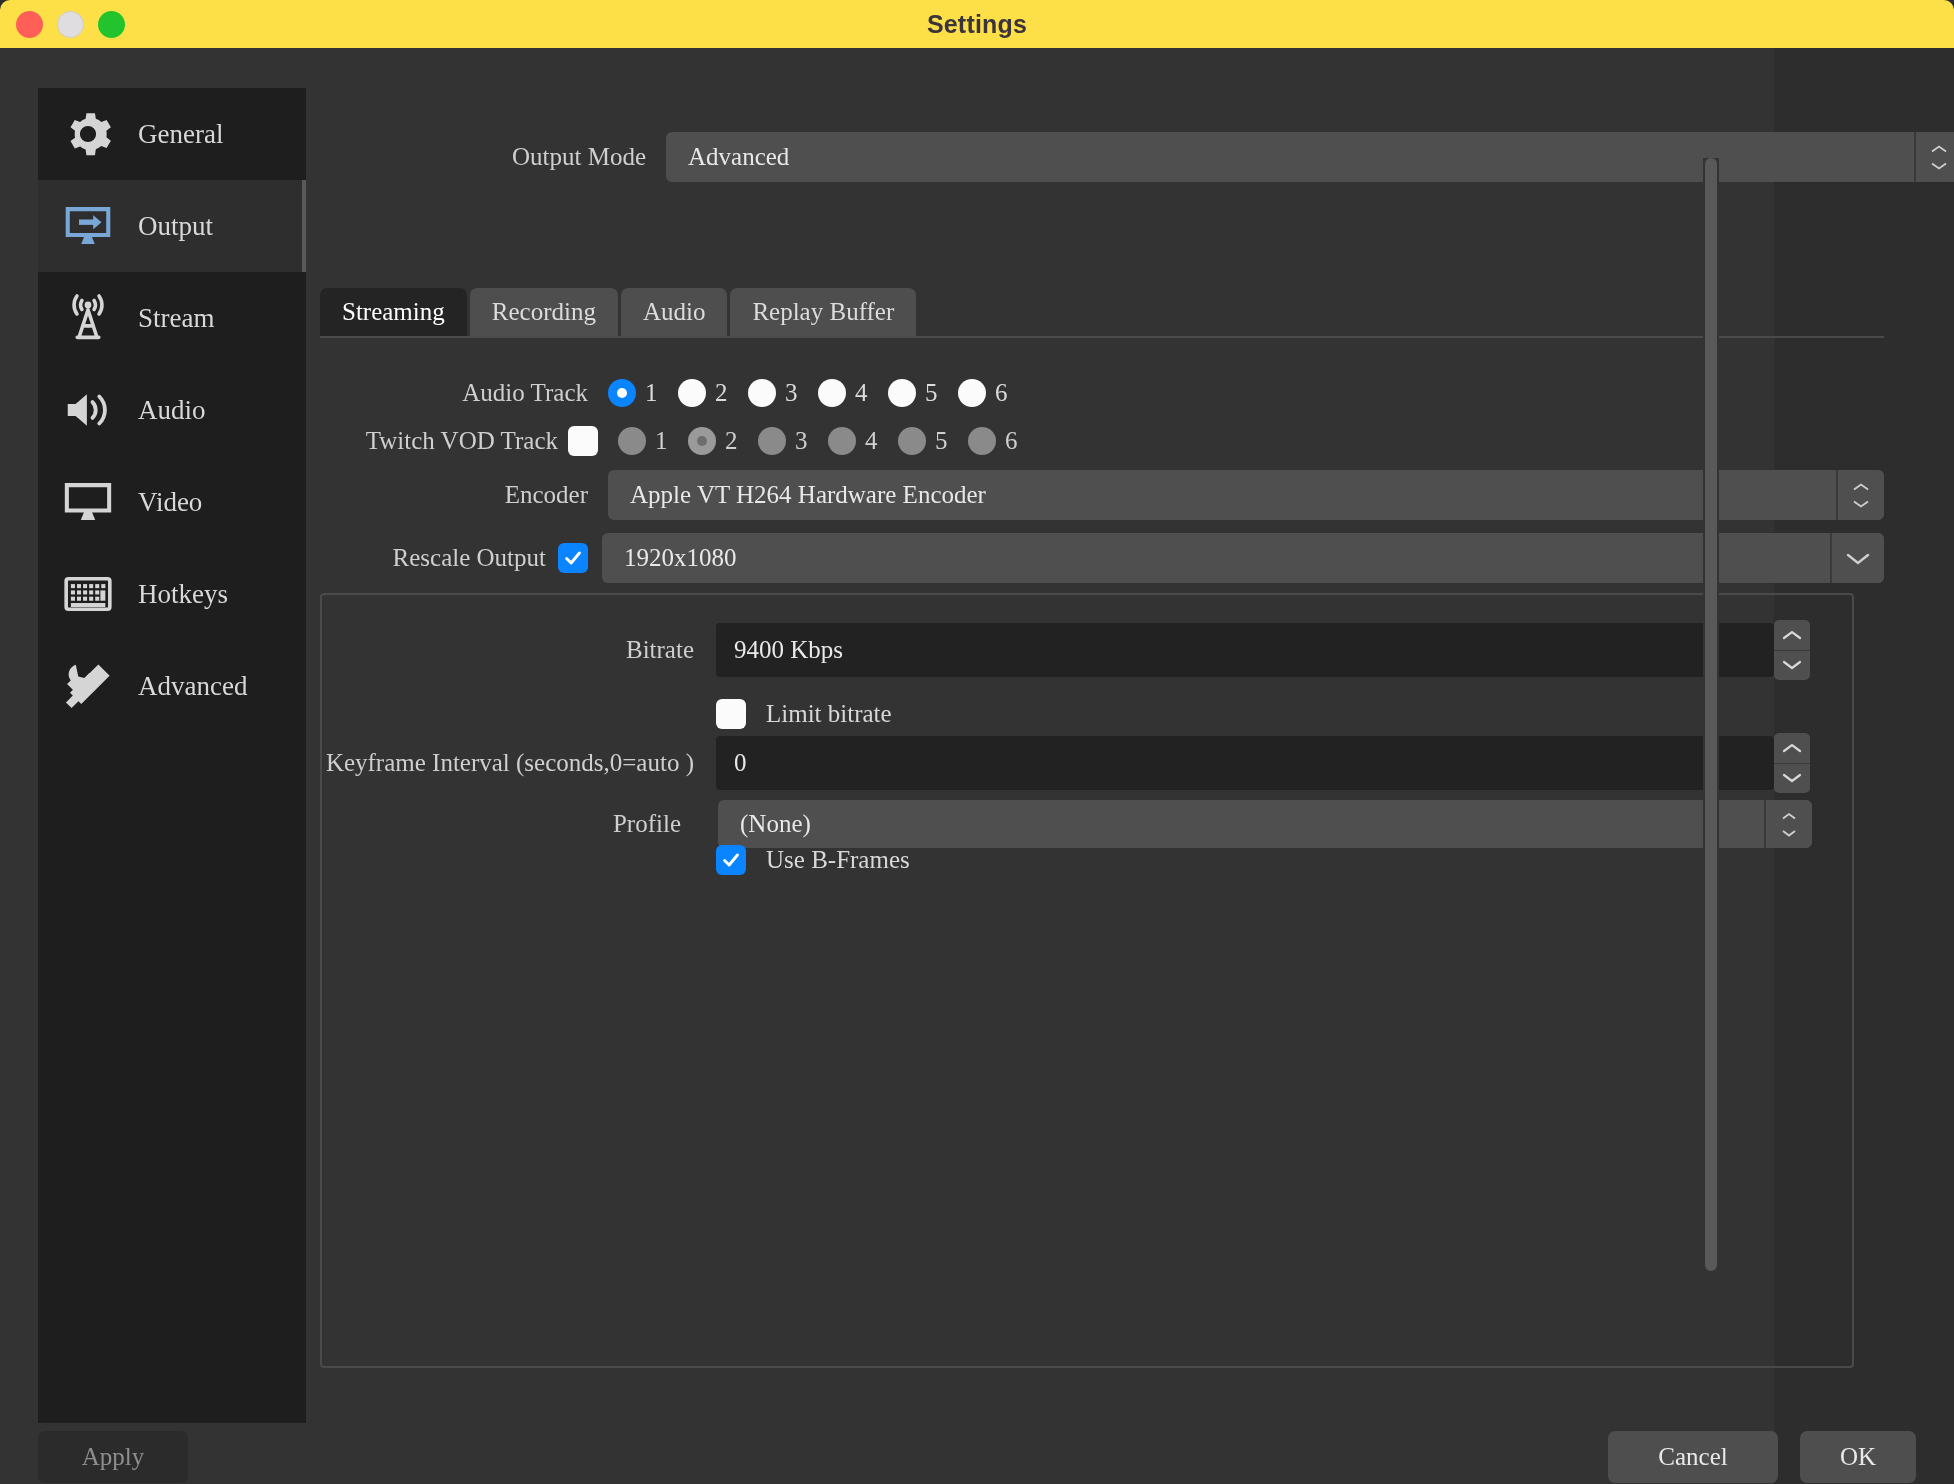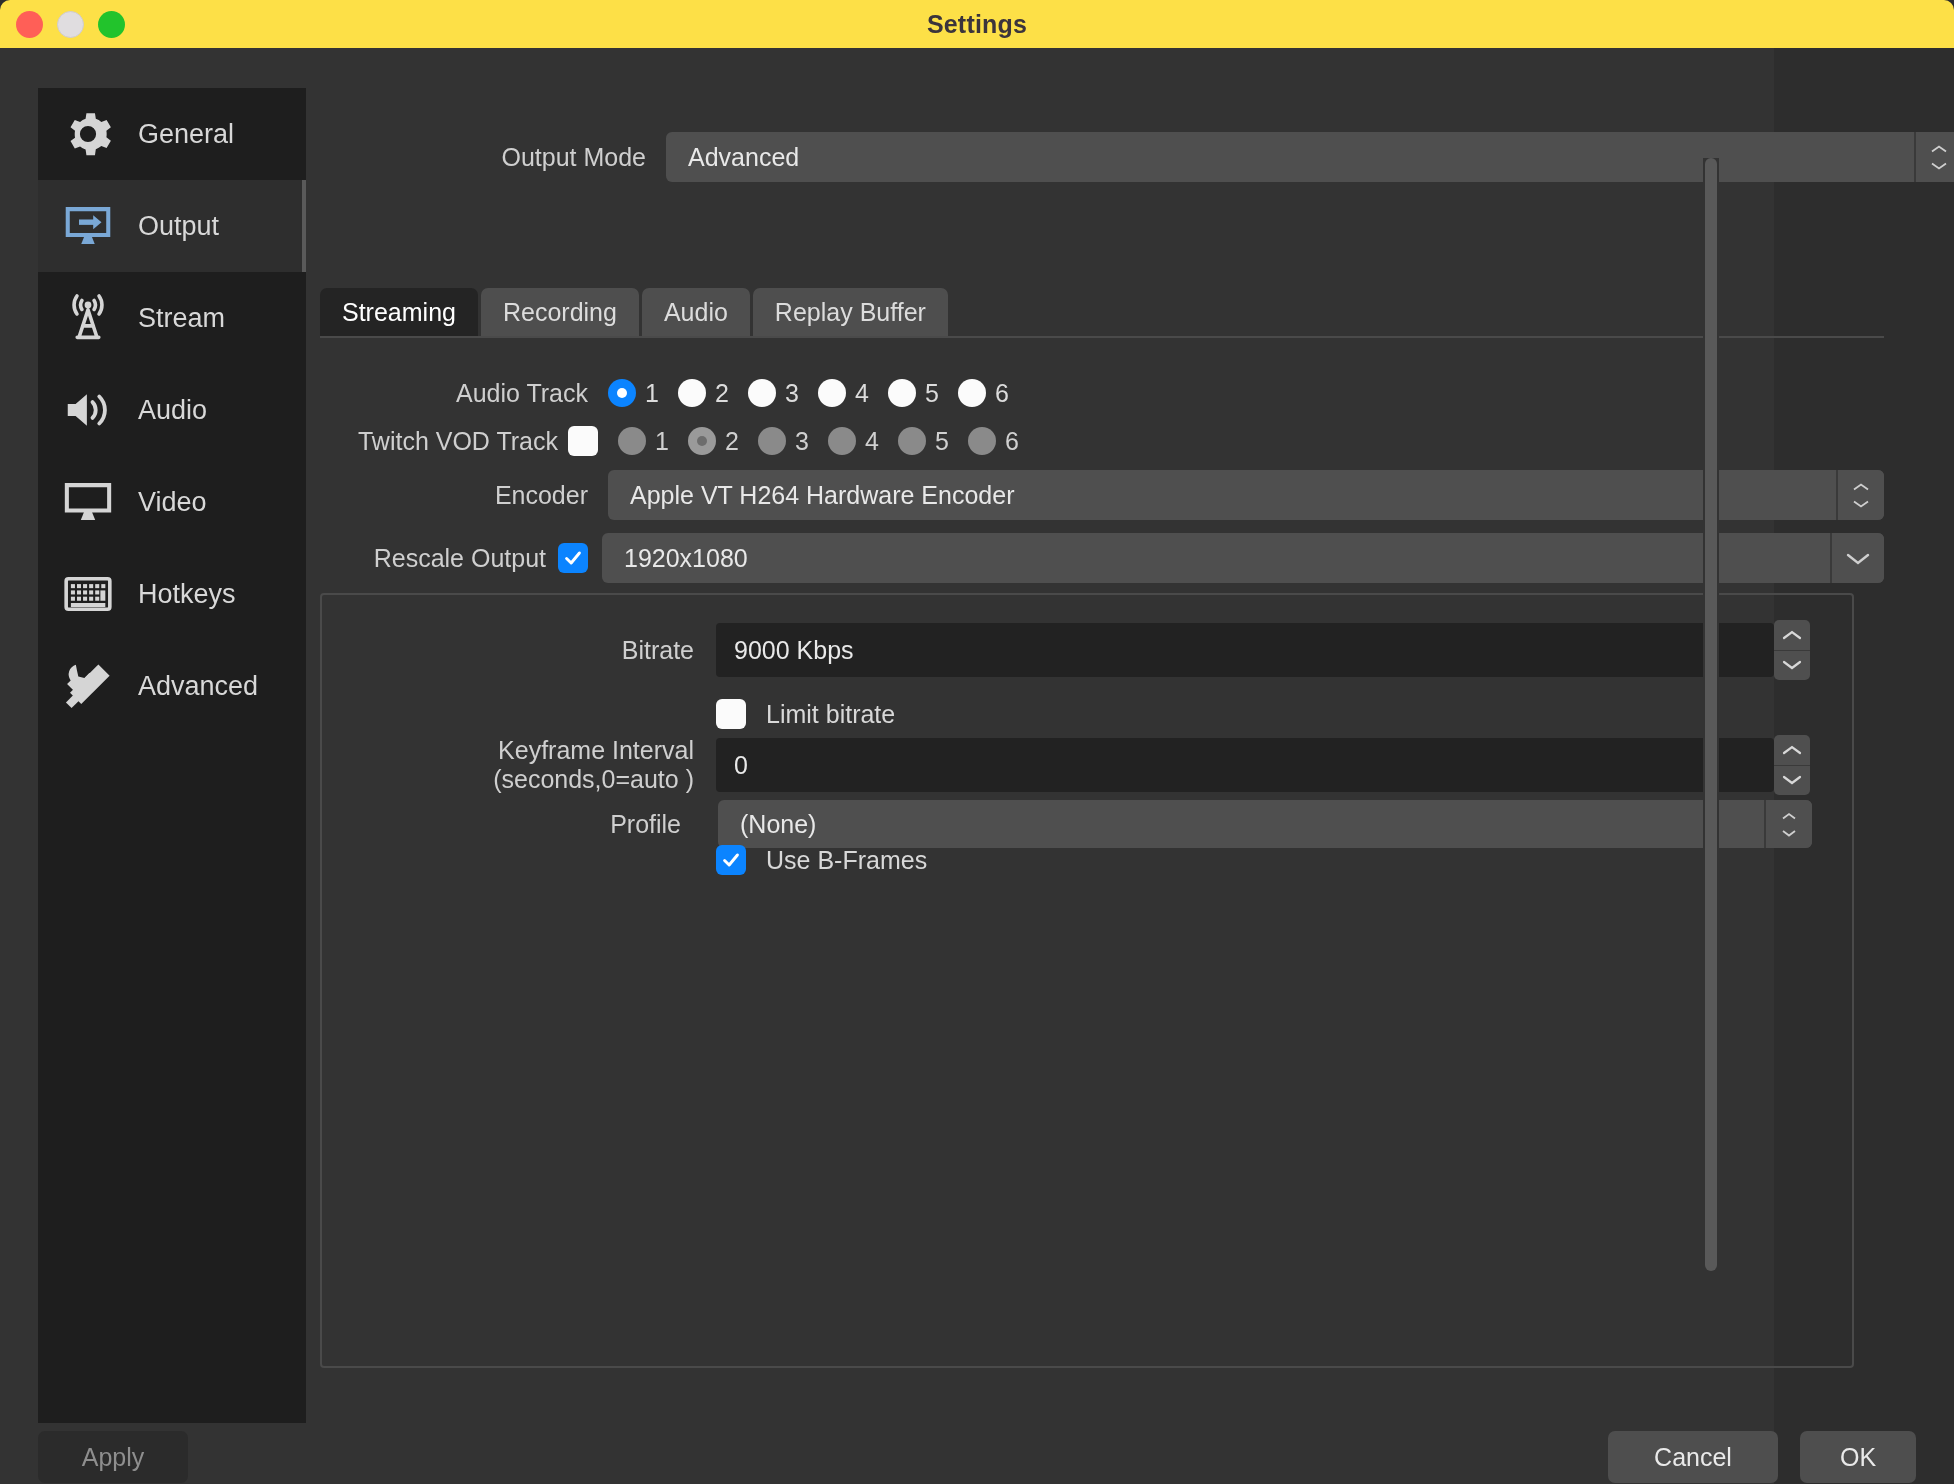--- a/index.html
+++ b/index.html
@@ -24,20 +24,21 @@
   .tl.green { background: #22c32c; }
   #window-title {
     width: 100%; text-align: center; color: #3b343c;
     font-size: 25px; font-weight: bold; letter-spacing: .2px;
   }
 
   
   #dialog {
     position: absolute; left: 0; top: 48px; width: 1774px; height: 1436px;
     background: #333333;
+    font-family: Liberation Serif, serif;
   }
 
   
   #sidebar {
     position: absolute; left: 38px; top: 40px; width: 268px; height: 1335px;
     background: #1e1e1e;
   }
   .nav-item {
     position: relative; height: 92px; display: flex; align-items: center;
     padding-left: 22px; gap: 22px; color: #d8d8d8; font-size: 27px;
@@ -421,21 +422,21 @@
             </svg>
         </span>
       </div>
     </div>
 
     <div id="group">
 
       <div class="g-row" style="left:0; top:28px; width:1490px;">
         <span class="g-label" style="width:372px;padding-left:8px;">Bitrate</span>
         <div class="spin" style="margin-left:22px; width:1058px;">
-          <span>9000 Kbps</span>
+          <span>9400 Kbps</span>
           <span class="spin-btns">
             <span class="spin-btn">
               <svg width="22" height="12" viewBox="0 0 22 12" fill="none" stroke="#d8d8d8" stroke-width="2.2" stroke-linecap="round">
                   <path d="M3 9 11 3 19 9"></path>
                 </svg>
             </span>
             <span class="spin-btn">
               <svg width="22" height="12" viewBox="0 0 22 12" fill="none" stroke="#d8d8d8" stroke-width="2.2" stroke-linecap="round">
                   <path d="M3 3 11 9 19 3"></path>
                 </svg>

